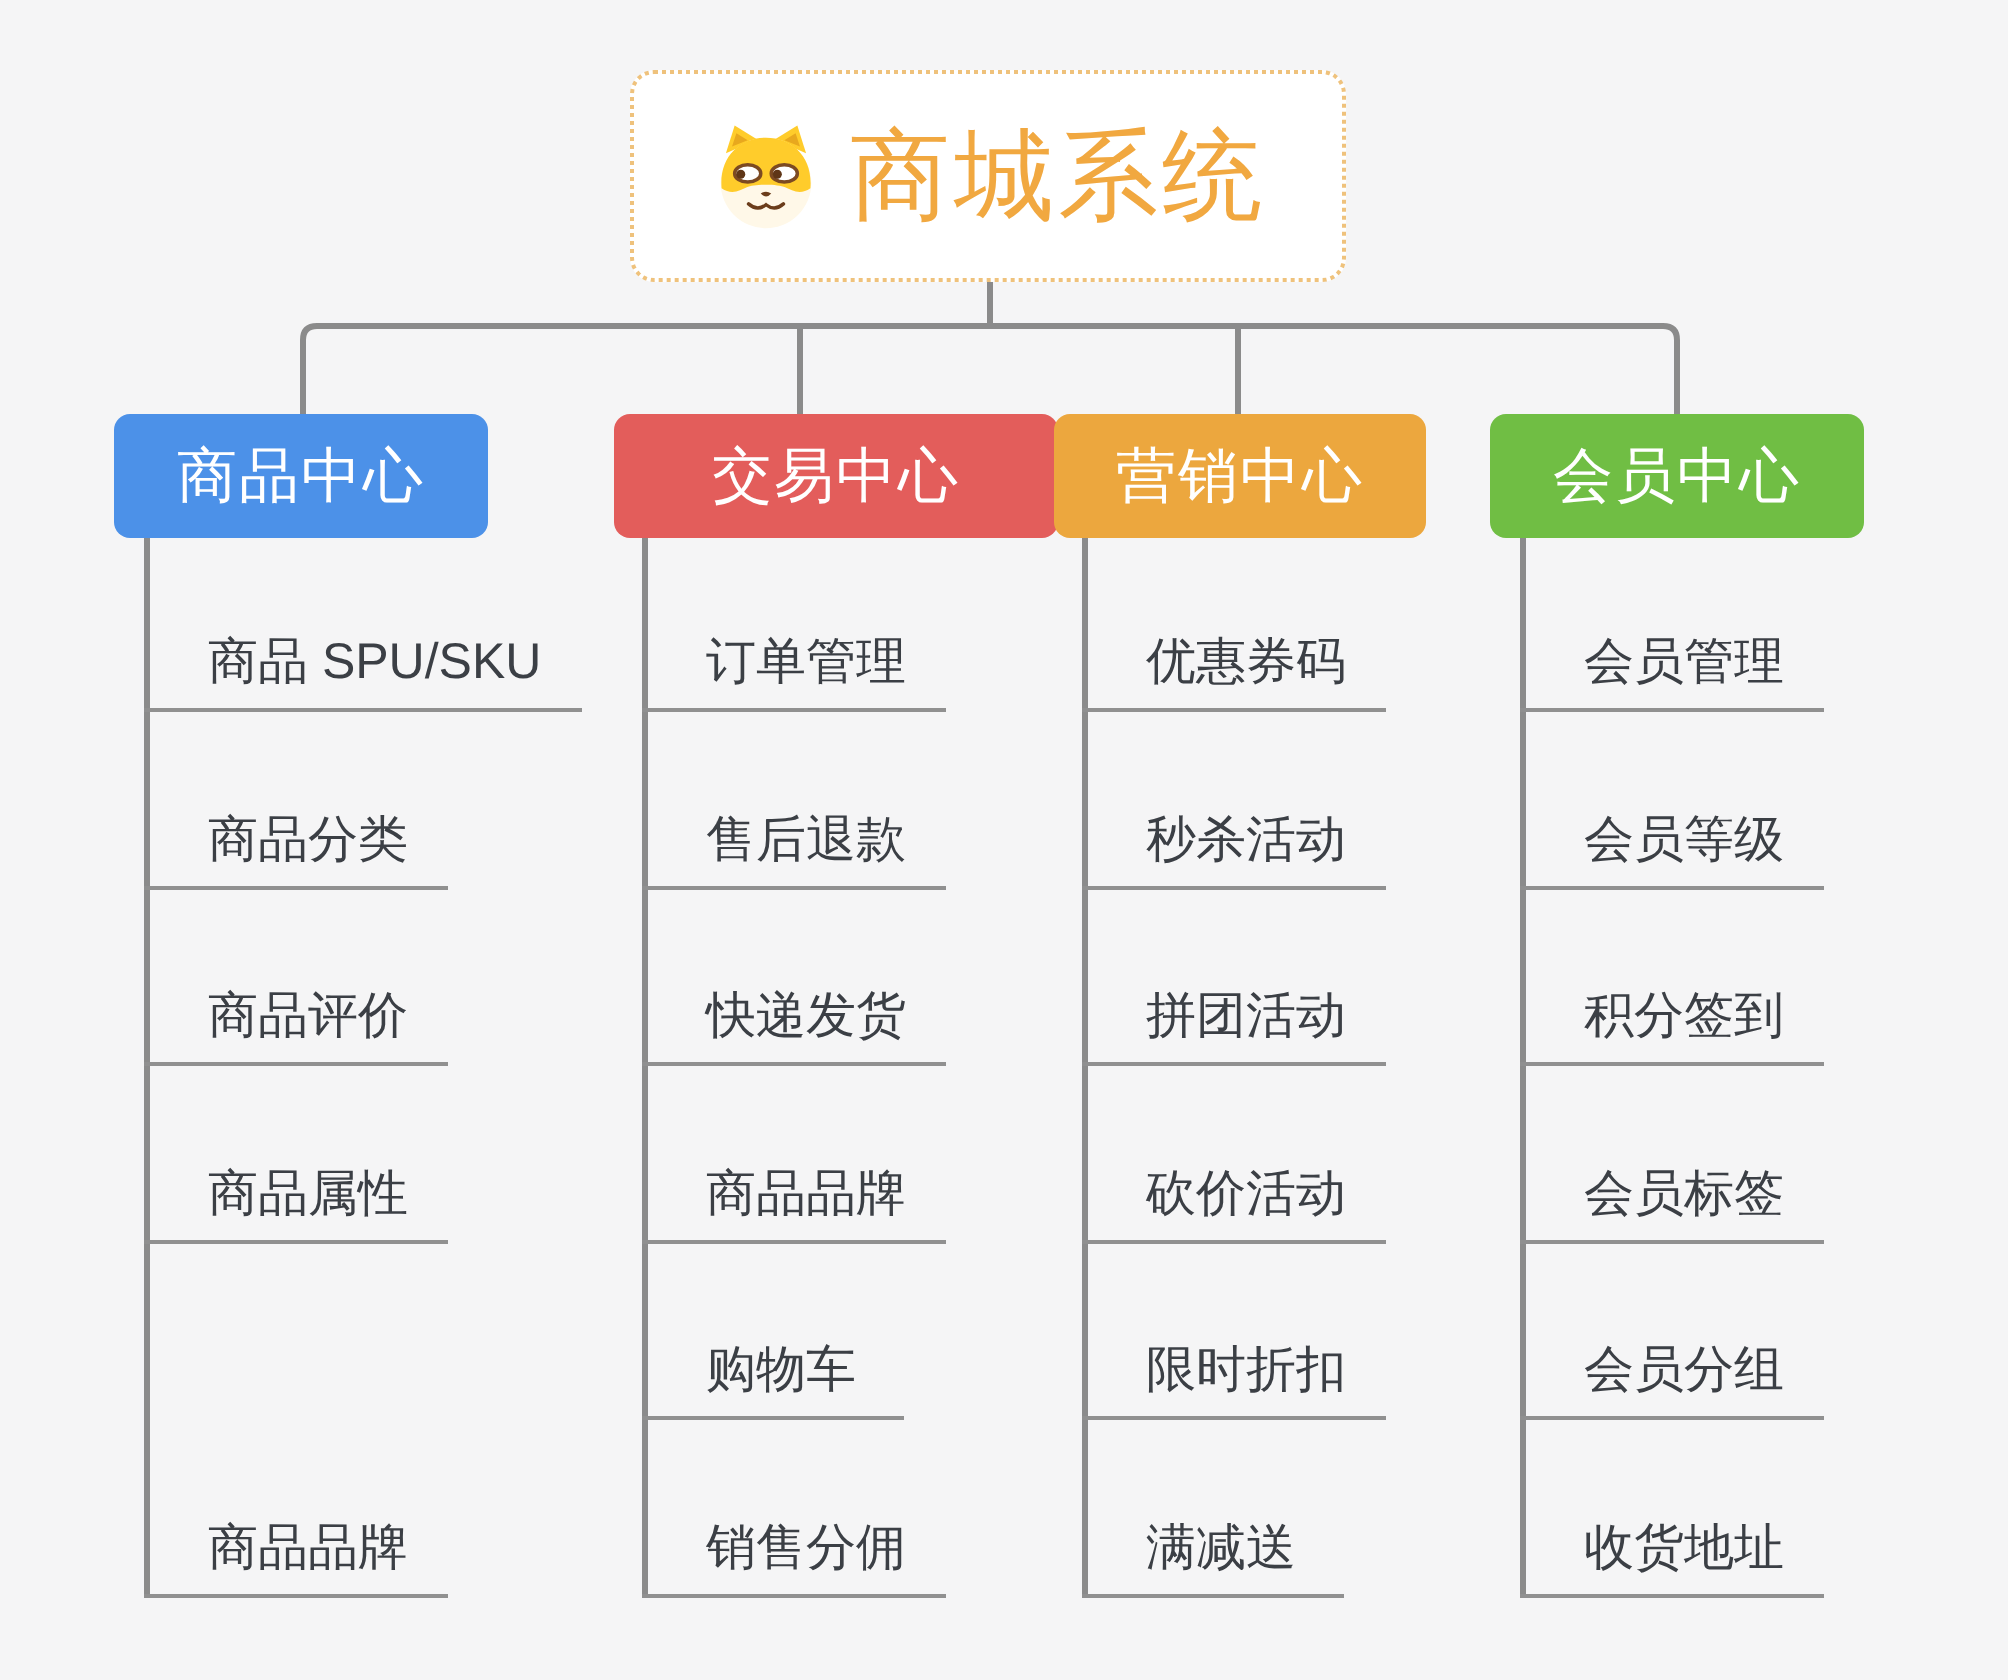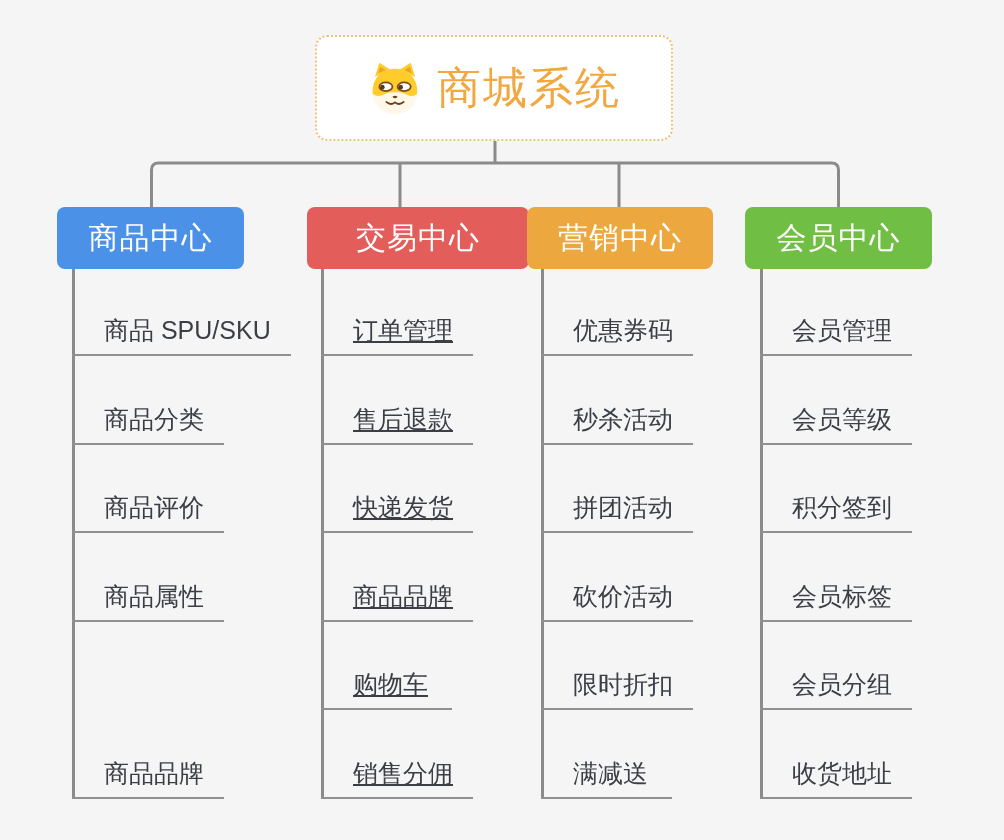--- a/index.html
+++ b/index.html
@@ -21,21 +21,21 @@
     background: #FFFFFF;
     border: 2px dotted #EFC27C;
     border-radius: 12px;
     display: flex; align-items: center; justify-content: center;
     gap: 14px;
     cursor: pointer;
   }
   .root-icon { width: 56px; height: 54px; display: inline-flex; }
   .root-icon svg { width: 100%; height: 100%; }
   .root-label {
-    font-size: 44px;
+    font-size: 50px;
     color: #F1A840;
     letter-spacing: 2px;
     white-space: nowrap;
   }
 
   
   .branch {
     position: absolute; top: 207px; height: 62px;
     box-sizing: border-box;
     border-radius: 8px;
@@ -59,21 +59,21 @@
     min-width: 131px;
     padding: 0 20px 7px 32px;
     display: flex; align-items: flex-end;
     border-bottom: 2px solid #909090;
     font-size: 25px;
     color: #3B3F45;
     white-space: nowrap;
     cursor: pointer;
   }
   .c1 { left: 72px; }
-  .c2 { left: 321px; text-decoration: underline; }
+  .c2 { left: 321px; }
   .c3 { left: 541px; }
   .c4 { left: 760px; }
   .r1 { top: 310px; }
   .r2 { top: 399px; }
   .r3 { top: 487px; }
   .r4 { top: 576px; }
   .r5 { top: 664px; }
   .r6 { top: 753px; }
 </style>
 </head>

